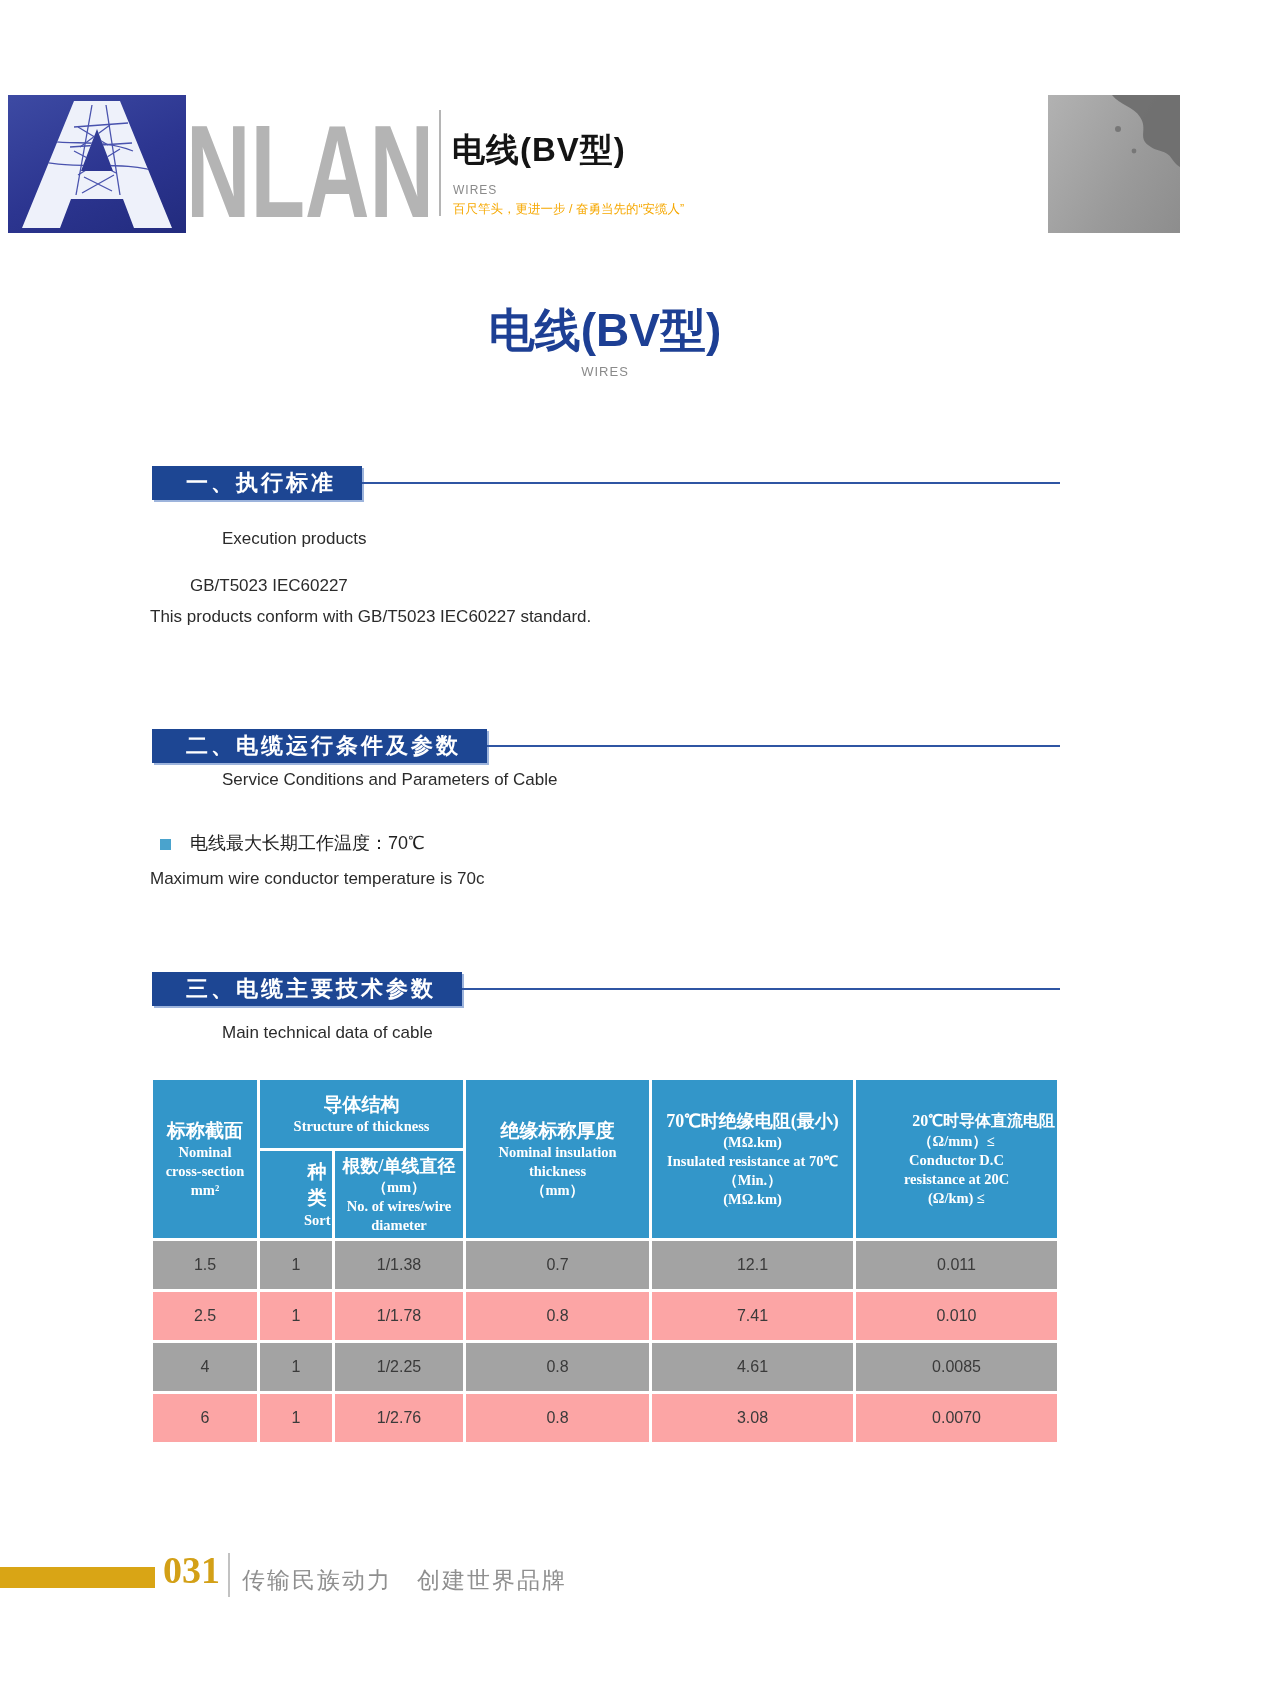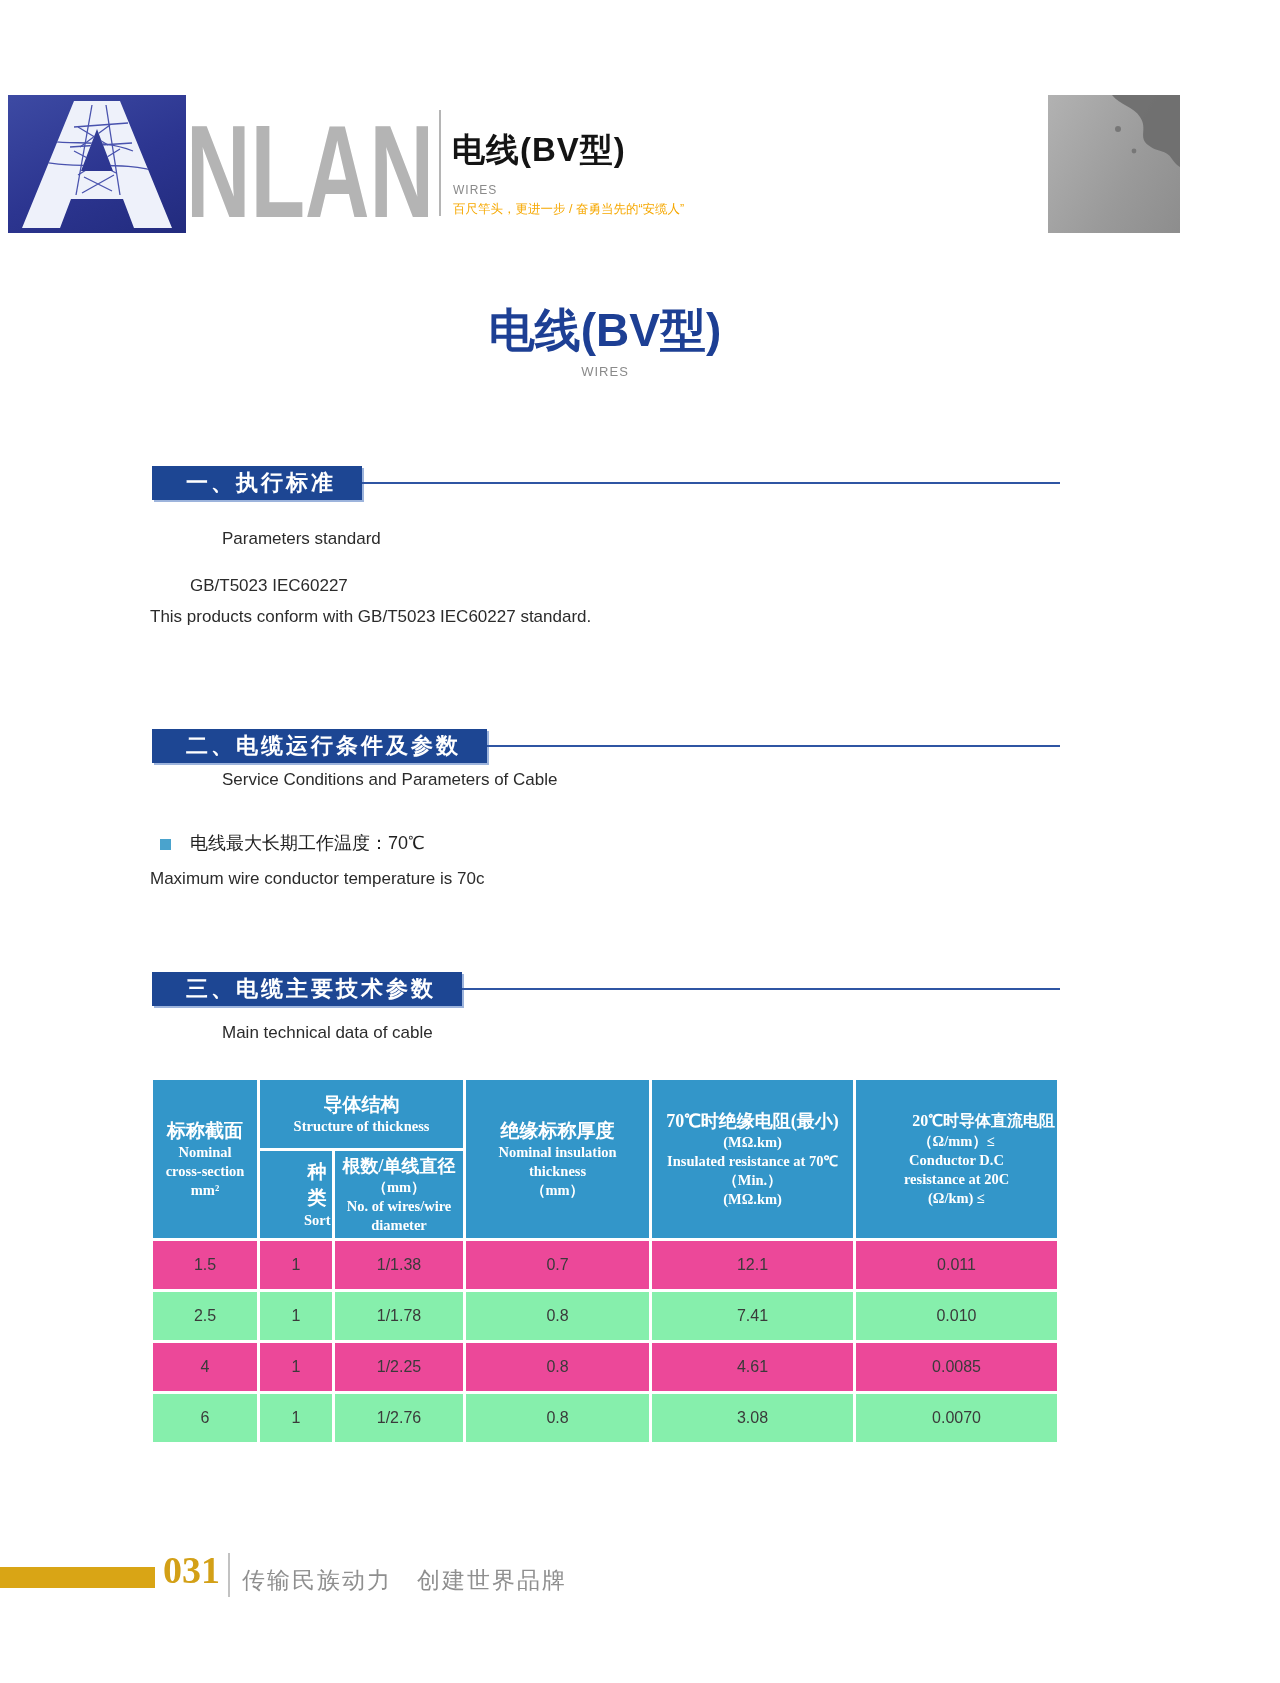--- a/index.html
+++ b/index.html
@@ -36,22 +36,22 @@
   .bullet-cn{left:190px;top:831px;font-size:18px;color:#1f1f1f;}
 
   
   .tech-table{left:150px;top:1077px;}
   table{border-collapse:separate;border-spacing:3px;table-layout:fixed;width:910px;background:#ffffff;}
   th{background:#3396c9;color:#ffffff;font-family:"Liberation Serif",serif;font-weight:bold;
      vertical-align:middle;text-align:center;padding:3px 2px;}
   th .cn{display:block;font-size:19px;line-height:1.35;}
   th .en{display:block;font-size:14.5px;line-height:1.3;}
   td{height:46px;text-align:center;vertical-align:middle;font-size:16px;color:#3a3a3a;}
-  tr.row-blue td{background:#ec4899;}
-  tr.row-green td{background:#86efac;}
+  tr.row-blue td{background:#a3a3a3;}
+  tr.row-green td{background:#fca5a5;}
 
   
   .footer-bar{left:0;top:1567px;width:155px;height:21px;background:#d9a515;}
   .footer-num{left:163px;top:1548px;font-family:"Liberation Serif",serif;
               font-weight:bold;font-size:38px;color:#d3a017;}
   .footer-divider{left:228px;top:1553px;width:2px;height:44px;background:#c2c2c2;}
   .footer-slogan{left:242px;top:1565px;font-size:23px;color:#8f8f8f;letter-spacing:2px;}
 </style>
 </head>
 <body>
@@ -99,21 +99,21 @@
     </svg>
   </div>
 
   <div class="abs main-title">电线(BV型)</div>
   <div class="abs main-sub">WIRES</div>
 
   <div class="abs sec" style="top:466px;">
     <div class="sec-bar">一、执行标准</div>
     <div class="sec-line"></div>
   </div>
-  <div class="abs sec-sub" style="top:529px;">Parameters standard</div>
+  <div class="abs sec-sub" style="top:529px;">Execution products</div>
   <div class="abs body-line" style="left:190px;top:576px;">GB/T5023  IEC60227</div>
   <div class="abs body-line" style="left:150px;top:607px;">This products conform with GB/T5023  IEC60227 standard.</div>
 
   <div class="abs sec" style="top:729px;">
     <div class="sec-bar">二、电缆运行条件及参数</div>
     <div class="sec-line"></div>
   </div>
   <div class="abs sec-sub" style="top:770px;">Service Conditions and Parameters of Cable</div>
   <div class="abs bullet-sq"></div>
   <div class="abs bullet-cn">电线最大长期工作温度：70℃</div>

